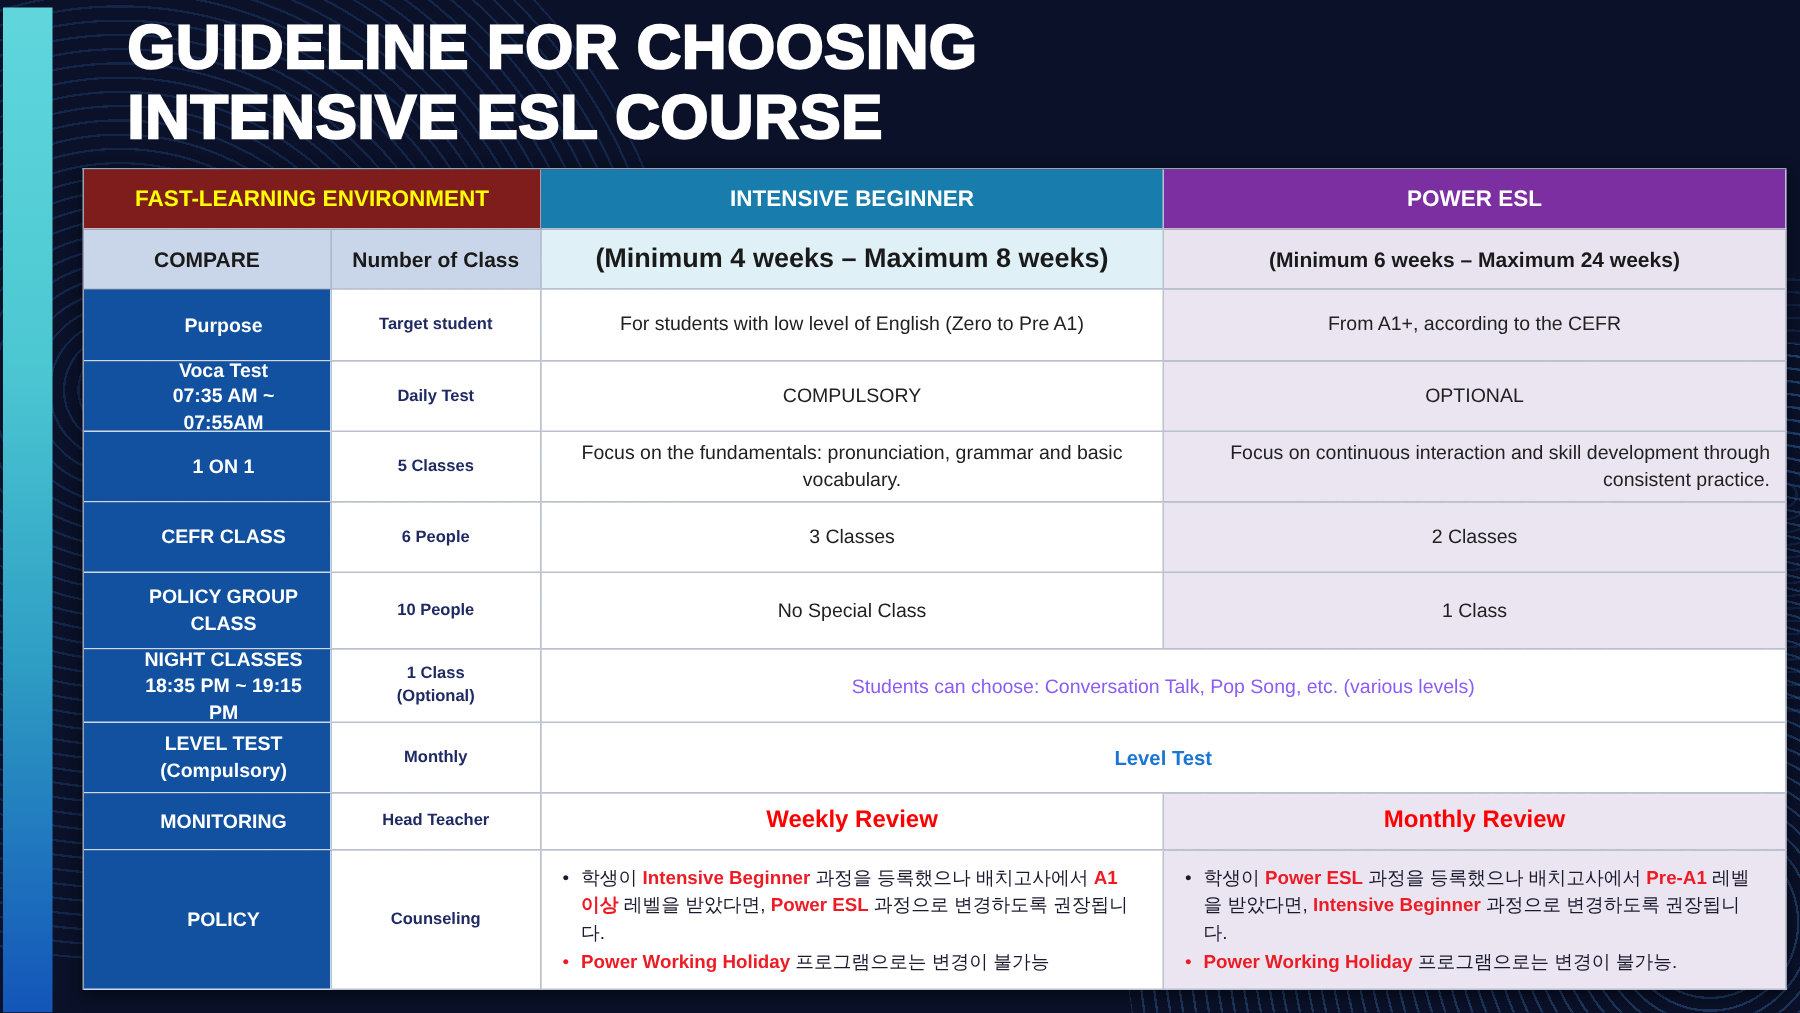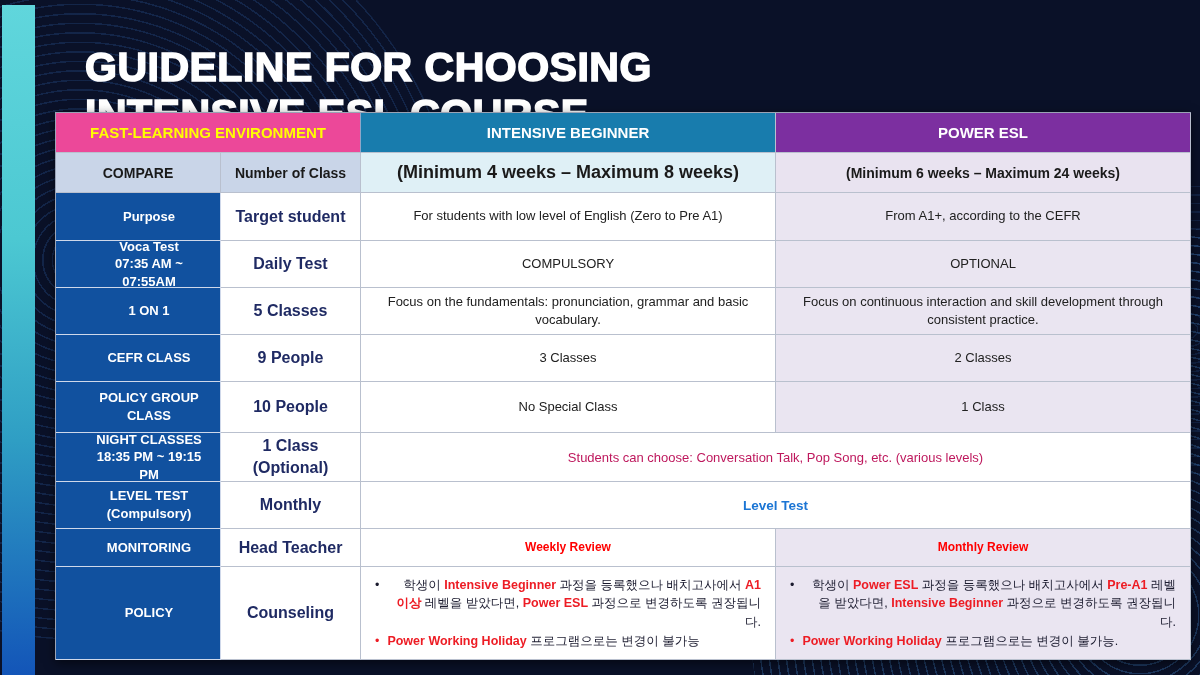--- a/index.html
+++ b/index.html
@@ -15,54 +15,54 @@
     background:repeating-radial-gradient(circle,transparent 0 7px,rgba(70,140,210,0.30) 7px 8.5px);}
   .rings-r{right:-140px;top:180px;width:300px;height:300px;
     background:repeating-radial-gradient(circle,transparent 0 7px,rgba(52,110,190,0.18) 7px 8.5px);}
 
   
   .accent-strip{position:absolute;left:2px;top:5px;width:33px;height:670px;z-index:2;
     background:linear-gradient(180deg,#60D6DC 0%,#4CC8D2 35%,#2F9EC4 65%,#1355B8 100%);}
 
   
   .title{position:absolute;left:85px;top:8px;z-index:3;color:#FFFFFF;
-    font-size:41px;font-weight:bold;line-height:47px;letter-spacing:0.5px;margin-top:36px;
+    font-size:41px;font-weight:bold;line-height:47px;letter-spacing:0.5px;
     -webkit-text-stroke:1.6px #FFFFFF;}
 
   
   .tbl{position:absolute;left:55px;top:112px;z-index:4;display:grid;
     grid-template-columns:165px 140px 415px 415px;
     grid-template-rows:40px 40px 48px 47px 47px 47px 51px 49px 47px 38px 93px;
     border-top:1px solid #9AA3B5;border-left:1px solid #9AA3B5;
     box-shadow:0 3px 10px rgba(0,0,0,0.55);}
   .cell{border-right:1px solid #B9C0CE;border-bottom:1px solid #B9C0CE;
     display:flex;flex-direction:column;align-items:center;justify-content:center;
     text-align:center;padding:2px 10px;box-sizing:border-box;}
   .hdr{font-weight:bold;font-size:15px;color:#FFFFFF;}
-  .hdr-left{background:#ec4899;color:#FFFF00;border-right-color:#8FA6C8;}
+  .hdr-left{background:#7f1d1d;color:#FFFF00;border-right-color:#8FA6C8;}
   .hdr-ib{background:#187CAD;}
   .hdr-pe{background:#7C2FA0;}
   .sub{background:#C9D5E8;color:#1A1A1A;font-weight:bold;font-size:14px;}
   .weeks-ib{background:#DFF0F6;color:#1A1A1A;font-weight:bold;font-size:18px;}
   .weeks-pe{background:#E9E3F0;color:#1A1A1A;font-weight:bold;font-size:14px;}
   .lbl{background:#11519F;color:#FFFFFF;font-weight:bold;font-size:13px;line-height:1.35;
     border-right-color:#CFD8EA;border-bottom-color:#CFD8EA;padding-left:32px;}
-  .meta{background:#FFFFFF;color:#1F2A63;font-weight:bold;font-size:16px;line-height:1.35;}
+  .meta{background:#FFFFFF;color:#1F2A63;font-weight:bold;font-size:11px;line-height:1.35;}
   .ib{background:#ffffff;color:#212121;font-size:13px;line-height:1.4;}
-  .pe{background:#EAE5F1;color:#212121;font-size:13px;line-height:1.4;}
-  .merged{grid-column:3/5;background:#FFFFFF;color:#be185d;font-size:13px;}
+  .pe{background:#EAE5F1;color:#212121;font-size:13px;line-height:1.4;text-align:right;}
+  .merged{grid-column:3/5;background:#FFFFFF;color:#8b5cf6;font-size:13px;}
   .leveltest{color:#1B75D4;font-weight:bold;font-size:13.5px;}
-  .review{color:#FF0000;font-weight:bold;font-size:12px;}
+  .review{color:#FF0000;font-weight:bold;font-size:16px;}
 
   
   .policy{align-items:flex-start;justify-content:center;text-align:left;padding:6px 14px;}
   .bullet-row{display:flex;gap:8px;font-size:12.5px;line-height:1.5;color:#1A1A2E;}
   .bullet-marker{flex:0 0 auto;color:#1A1A2E;}
   .bullet-marker.red{color:#ED1C24;}
-  .bullet-text{flex:1;text-align:right;}
+  .bullet-text{flex:1;}
   .seg-red{color:#ED1C24;font-weight:bold;}
 </style>
 </head>
 <body>
 
 <div class="slide">
   <div class="rings rings-tl"></div>
   <div class="rings rings-br"></div>
   <div class="rings rings-r"></div>
   <div class="accent-strip"></div>
@@ -95,21 +95,21 @@
     <div class="cell meta">Daily Test</div>
     <div class="cell ib">COMPULSORY</div>
     <div class="cell pe">OPTIONAL</div>
 
     <div class="cell lbl">1 ON 1</div>
     <div class="cell meta">5 Classes</div>
     <div class="cell ib">Focus on the fundamentals: pronunciation, grammar and basic vocabulary.</div>
     <div class="cell pe">Focus on continuous interaction and skill development through consistent practice.</div>
 
     <div class="cell lbl">CEFR CLASS</div>
-    <div class="cell meta">9 People</div>
+    <div class="cell meta">6 People</div>
     <div class="cell ib">3 Classes</div>
     <div class="cell pe">2 Classes</div>
 
     <div class="cell lbl">
       <span>POLICY GROUP</span>
       <span>CLASS</span>
     </div>
     <div class="cell meta">10 People</div>
     <div class="cell ib">No Special Class</div>
     <div class="cell pe">1 Class</div>

